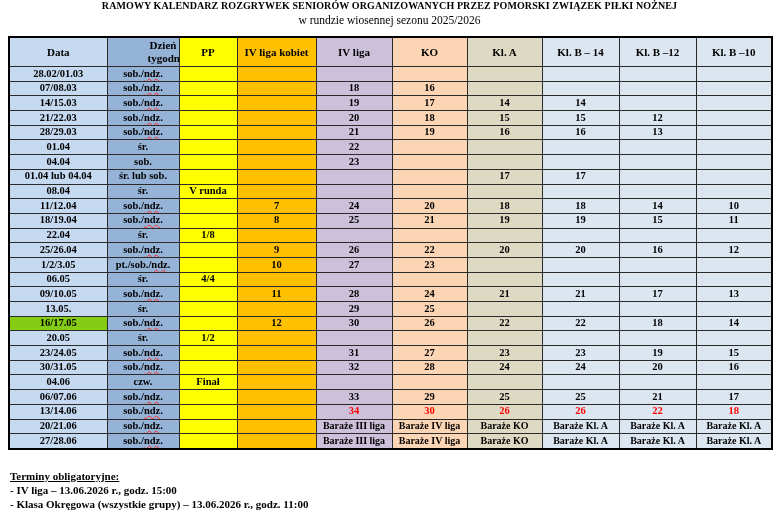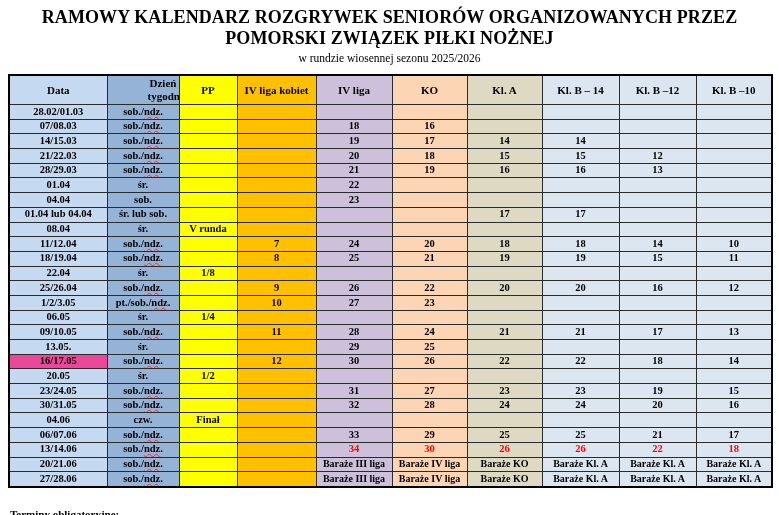--- a/index.html
+++ b/index.html
@@ -4,24 +4,23 @@
 <style>
   html, body {
     margin: 0; padding: 0;
     width: 779px; height: 515px;
     background: #ffffff;
     font-family: "Liberation Serif", "DejaVu Serif", serif;
     color: #000000;
     overflow: hidden;
   }
   .title {
-    margin-top: 7px;
     text-align: center;
     font-weight: bold;
-    font-size: 18px;
+    font-size: 10px;
     letter-spacing: 0.1px;
   }
   .subtitle {
     margin-top: 3px;
     text-align: center;
     font-size: 11.5px;
   }
   table.calendar {
     margin: 10px 0 0 8px;
     width: 763px;
@@ -267,21 +266,21 @@
         <td style="background: rgb(204, 192, 218);">27</td>
         <td style="background: rgb(252, 213, 180);">23</td>
         <td style="background: rgb(221, 217, 195);"></td>
         <td style="background: rgb(220, 230, 241);"></td>
         <td style="background: rgb(220, 230, 241);"></td>
         <td style="background: rgb(220, 230, 241);"></td>
       </tr>
       <tr>
         <td style="background: rgb(197, 217, 241);">06.05</td>
         <td style="background: rgb(149, 179, 215);">śr.</td>
-        <td style="background: rgb(255, 255, 0);">1/4</td>
+        <td style="background: rgb(255, 255, 0);">4/4</td>
         <td style="background: rgb(255, 192, 0);"></td>
         <td style="background: rgb(204, 192, 218);"></td>
         <td style="background: rgb(252, 213, 180);"></td>
         <td style="background: rgb(221, 217, 195);"></td>
         <td style="background: rgb(220, 230, 241);"></td>
         <td style="background: rgb(220, 230, 241);"></td>
         <td style="background: rgb(220, 230, 241);"></td>
       </tr>
       <tr>
         <td style="background: rgb(197, 217, 241);">09/10.05</td>
@@ -301,21 +300,21 @@
         <td style="background: rgb(255, 255, 0);"></td>
         <td style="background: rgb(255, 192, 0);"></td>
         <td style="background: rgb(204, 192, 218);">29</td>
         <td style="background: rgb(252, 213, 180);">25</td>
         <td style="background: rgb(221, 217, 195);"></td>
         <td style="background: rgb(220, 230, 241);"></td>
         <td style="background: rgb(220, 230, 241);"></td>
         <td style="background: rgb(220, 230, 241);"></td>
       </tr>
       <tr>
-        <td style="background: #ec4899;">16/17.05</td>
+        <td style="background: #84cc16;">16/17.05</td>
         <td style="background: rgb(149, 179, 215);">sob./<span class="sq">ndz</span>.</td>
         <td style="background: rgb(255, 255, 0);"></td>
         <td style="background: rgb(255, 192, 0);">12</td>
         <td style="background: rgb(204, 192, 218);">30</td>
         <td style="background: rgb(252, 213, 180);">26</td>
         <td style="background: rgb(221, 217, 195);">22</td>
         <td style="background: rgb(220, 230, 241);">22</td>
         <td style="background: rgb(220, 230, 241);">18</td>
         <td style="background: rgb(220, 230, 241);">14</td>
       </tr>

